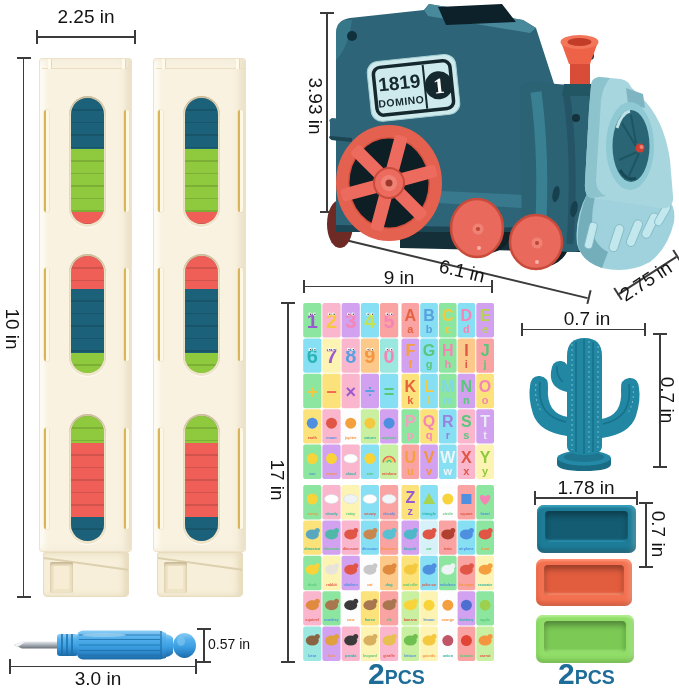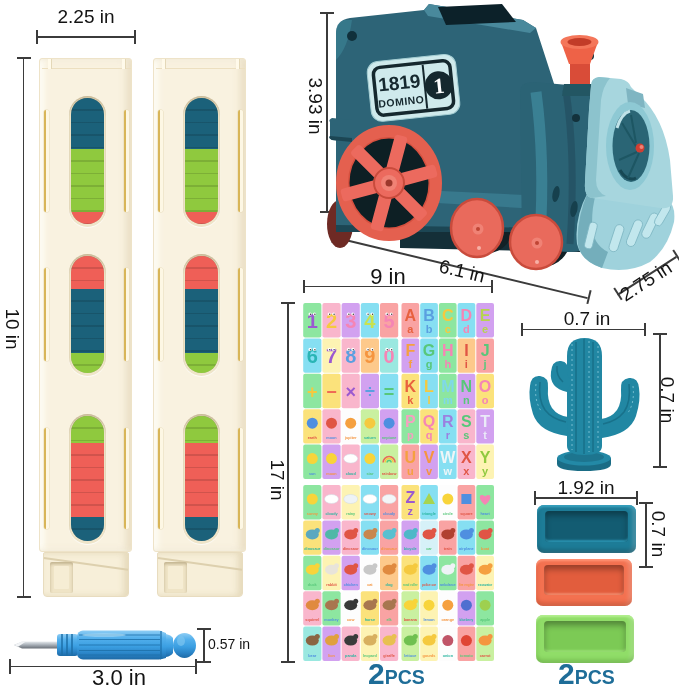--- a/index.html
+++ b/index.html
@@ -12,21 +12,21 @@
 <div class="ln" style="left:36.2px;top:30px;width:1.5px;height:14px"></div>
 <div class="ln" style="left:134.2px;top:30px;width:1.5px;height:14px"></div>
 <div class="ln" style="left:22.8px;top:58px;width:1.5px;height:539px"></div>
 <div class="ln" style="left:17px;top:57.2px;width:14px;height:1.5px"></div>
 <div class="ln" style="left:17px;top:596.2px;width:14px;height:1.5px"></div>
 <div class="mt" style="left:12px;top:329px;font-size:19px;transform:translate(-50%,-50%) rotate(90deg)">10 in</div>
 <div class="ln" style="left:326.2px;top:13px;width:1.5px;height:199px"></div>
 <div class="ln" style="left:320px;top:12.2px;width:14px;height:1.5px"></div>
 <div class="ln" style="left:320px;top:211.2px;width:14px;height:1.5px"></div>
 <div class="mt" style="left:315px;top:106px;font-size:19px;transform:translate(-50%,-50%) rotate(90deg)">3.93 in</div>
-<div class="mt" style="left:388px;top:277px;font-size:22px;transform:translate(-50%,-50%) ">9 in</div>
+<div class="mt" style="left:399px;top:277px;font-size:19px;transform:translate(-50%,-50%) ">9 in</div>
 <div class="ln" style="left:304px;top:285.8px;width:188px;height:1.5px"></div>
 <div class="ln" style="left:303.2px;top:280px;width:1.5px;height:13px"></div>
 <div class="ln" style="left:491.2px;top:280px;width:1.5px;height:13px"></div>
 <div class="ln" style="left:333px;top:236px;width:262px;height:1.5px;transform-origin:0 0;transform:rotate(13.5deg)"></div>
 <div class="ln" style="left:333px;top:229px;width:1.5px;height:14px;transform-origin:center;transform:rotate(13.5deg)"></div>
 <div class="ln" style="left:588px;top:290px;width:1.5px;height:14px;transform-origin:center;transform:rotate(13.5deg)"></div>
 <div class="mt" style="left:462px;top:271px;font-size:19px;transform:translate(-50%,-50%) rotate(13.5deg)">6.1 in</div>
 <div class="ln" style="left:617px;top:294px;width:70px;height:1.5px;transform-origin:0 0;transform:rotate(-32.8deg)"></div>
 <div class="ln" style="left:617px;top:287px;width:1.5px;height:14px;transform-origin:center;transform:rotate(-32.8deg)"></div>
 <div class="ln" style="left:676px;top:249px;width:1.5px;height:14px;transform-origin:center;transform:rotate(-32.8deg)"></div>
@@ -36,36 +36,36 @@
 <div class="ln" style="left:281px;top:661.2px;width:14px;height:1.5px"></div>
 <div class="mt" style="left:277px;top:480px;font-size:19px;transform:translate(-50%,-50%) rotate(90deg)">17 in</div>
 <div class="mt" style="left:587px;top:318px;font-size:19px;transform:translate(-50%,-50%) ">0.7 in</div>
 <div class="ln" style="left:522px;top:328.8px;width:123px;height:1.5px"></div>
 <div class="ln" style="left:521.2px;top:323px;width:1.5px;height:13px"></div>
 <div class="ln" style="left:644.2px;top:323px;width:1.5px;height:13px"></div>
 <div class="ln" style="left:659.2px;top:334px;width:1.5px;height:133px"></div>
 <div class="ln" style="left:653px;top:333.2px;width:14px;height:1.5px"></div>
 <div class="ln" style="left:653px;top:466.2px;width:14px;height:1.5px"></div>
 <div class="mt" style="left:667px;top:400px;font-size:19px;transform:translate(-50%,-50%) rotate(90deg)">0.7 in</div>
-<div class="mt" style="left:586px;top:487px;font-size:19px;transform:translate(-50%,-50%) ">1.92 in</div>
+<div class="mt" style="left:586px;top:487px;font-size:19px;transform:translate(-50%,-50%) ">1.78 in</div>
 <div class="ln" style="left:535px;top:497.2px;width:102px;height:1.5px"></div>
 <div class="ln" style="left:534.2px;top:491px;width:1.5px;height:14px"></div>
 <div class="ln" style="left:636.2px;top:491px;width:1.5px;height:14px"></div>
 <div class="ln" style="left:645.2px;top:503px;width:1.5px;height:64px"></div>
 <div class="ln" style="left:639px;top:502.2px;width:14px;height:1.5px"></div>
 <div class="ln" style="left:639px;top:566.2px;width:14px;height:1.5px"></div>
 <div class="mt" style="left:658px;top:534px;font-size:19px;transform:translate(-50%,-50%) rotate(90deg)">0.7 in</div>
 <div class="ln" style="left:203.2px;top:629px;width:1.5px;height:33px"></div>
 <div class="ln" style="left:197px;top:628.2px;width:14px;height:1.5px"></div>
 <div class="ln" style="left:197px;top:661.2px;width:14px;height:1.5px"></div>
 <div class="mt" style="left:208px;top:644px;transform:translate(0,-50%)">0.57 in</div>
 <div class="ln" style="left:10px;top:665.8px;width:186px;height:1.5px"></div>
 <div class="ln" style="left:9.2px;top:659px;width:1.5px;height:15px"></div>
 <div class="ln" style="left:195.2px;top:659px;width:1.5px;height:15px"></div>
-<div class="mt" style="left:119px;top:678px;font-size:22px;transform:translate(-50%,-50%) ">3.0 in</div>
+<div class="mt" style="left:98px;top:678px;font-size:19px;transform:translate(-50%,-50%) ">3.0 in</div>
 <div class="pcs" style="left:368px;top:689px;transform:translate(0,-100%);font-size:30px">2<span style="font-size:19.5px">PCS</span></div>
 <div class="pcs" style="left:558px;top:689px;transform:translate(0,-100%);font-size:30px">2<span style="font-size:19.5px">PCS</span></div>
 <div class="a" style="left:39px;top:58px;width:93px;height:494px;background:#f9f2e0;border:1px solid #eee3c8;border-radius:3px;box-sizing:border-box;box-shadow:inset -5px 0 7px rgba(190,168,115,.25), inset 4px 0 6px rgba(255,255,250,.9)">
 <div class="a" style="left:2px;top:9px;width:89px;height:1px;background:#ecdfc0"></div>
 <div class="a" style="left:8px;top:0px;width:3px;height:10px;background:#fffaea;border-right:1px solid #e4d8b8"></div>
 <div class="a" style="left:82px;top:0px;width:3px;height:10px;background:#fffaea;border-right:1px solid #e4d8b8"></div>
 <div class="a" style="left:29px;top:36.5px;width:37px;height:131px;background:#efe5c9;border-radius:19px;box-shadow:inset 0 2px 2px rgba(150,130,90,.45), 0 1px 1px rgba(255,255,255,.8)"></div>
 <div class="a" style="left:31px;top:39px;width:33px;height:126px;border-radius:16.5px;overflow:hidden;box-shadow:inset 0 4px 5px rgba(0,0,0,.38), inset 0 -2px 3px rgba(0,0,0,.2)">
 <div style="width:100%;height:51px;background:#1b617a;background-image:repeating-linear-gradient(rgba(0,0,0,0) 0 11px, rgba(0,0,0,.13) 11px 12.6px)"></div>
 <div style="width:100%;height:63px;background:#8fc93e;background-image:repeating-linear-gradient(rgba(0,0,0,0) 0 11px, rgba(0,0,0,.13) 11px 12.6px)"></div>

